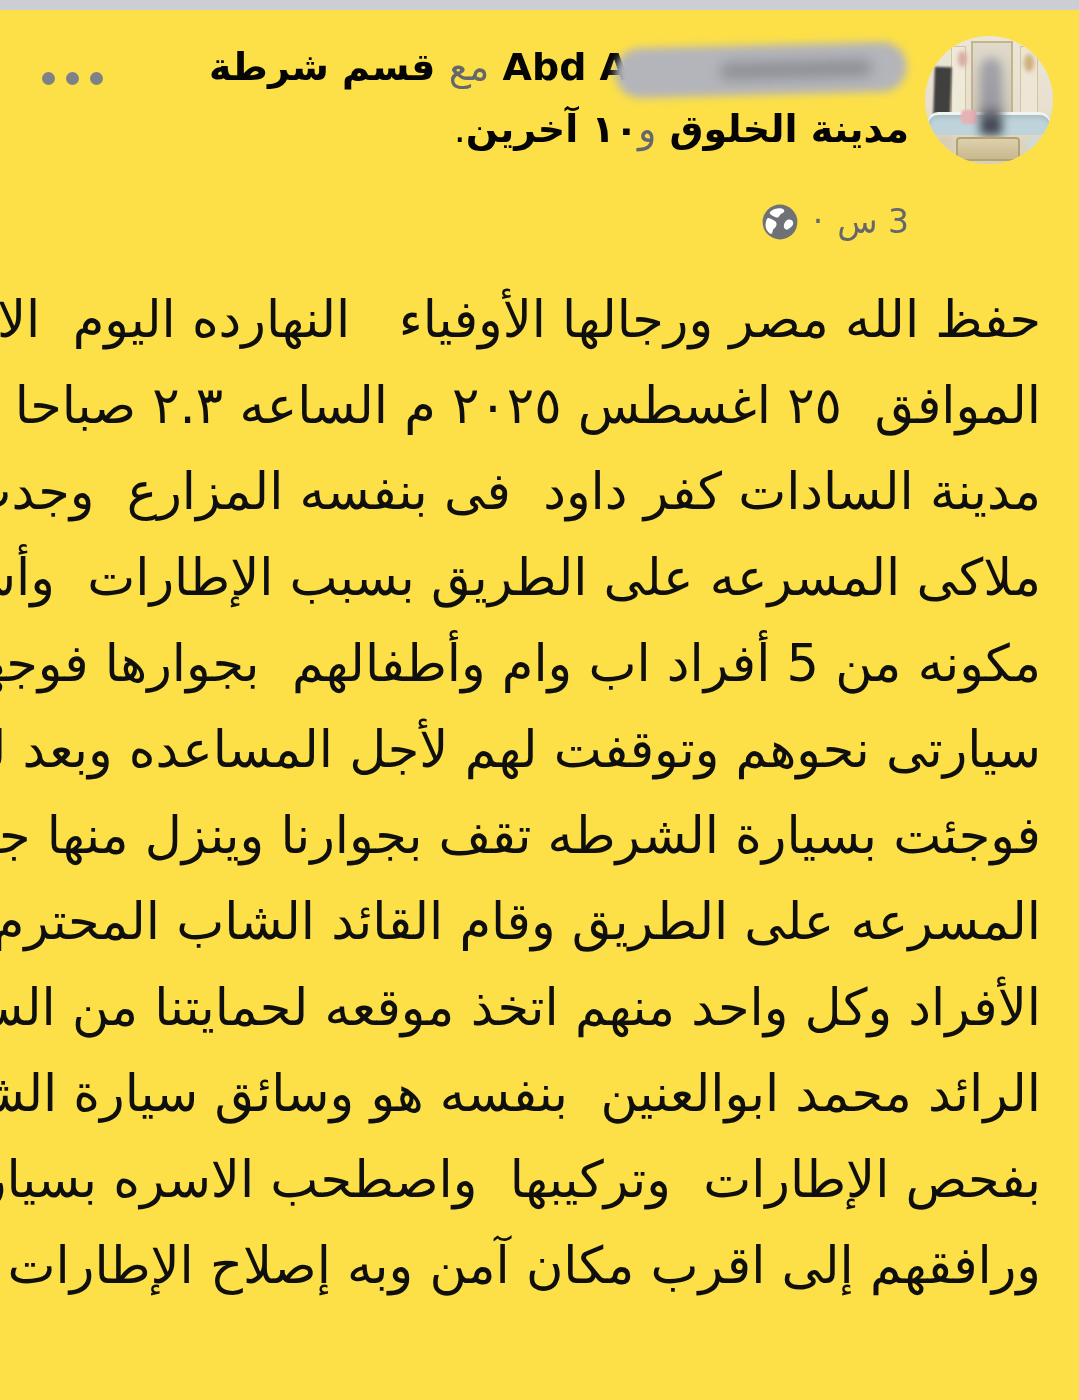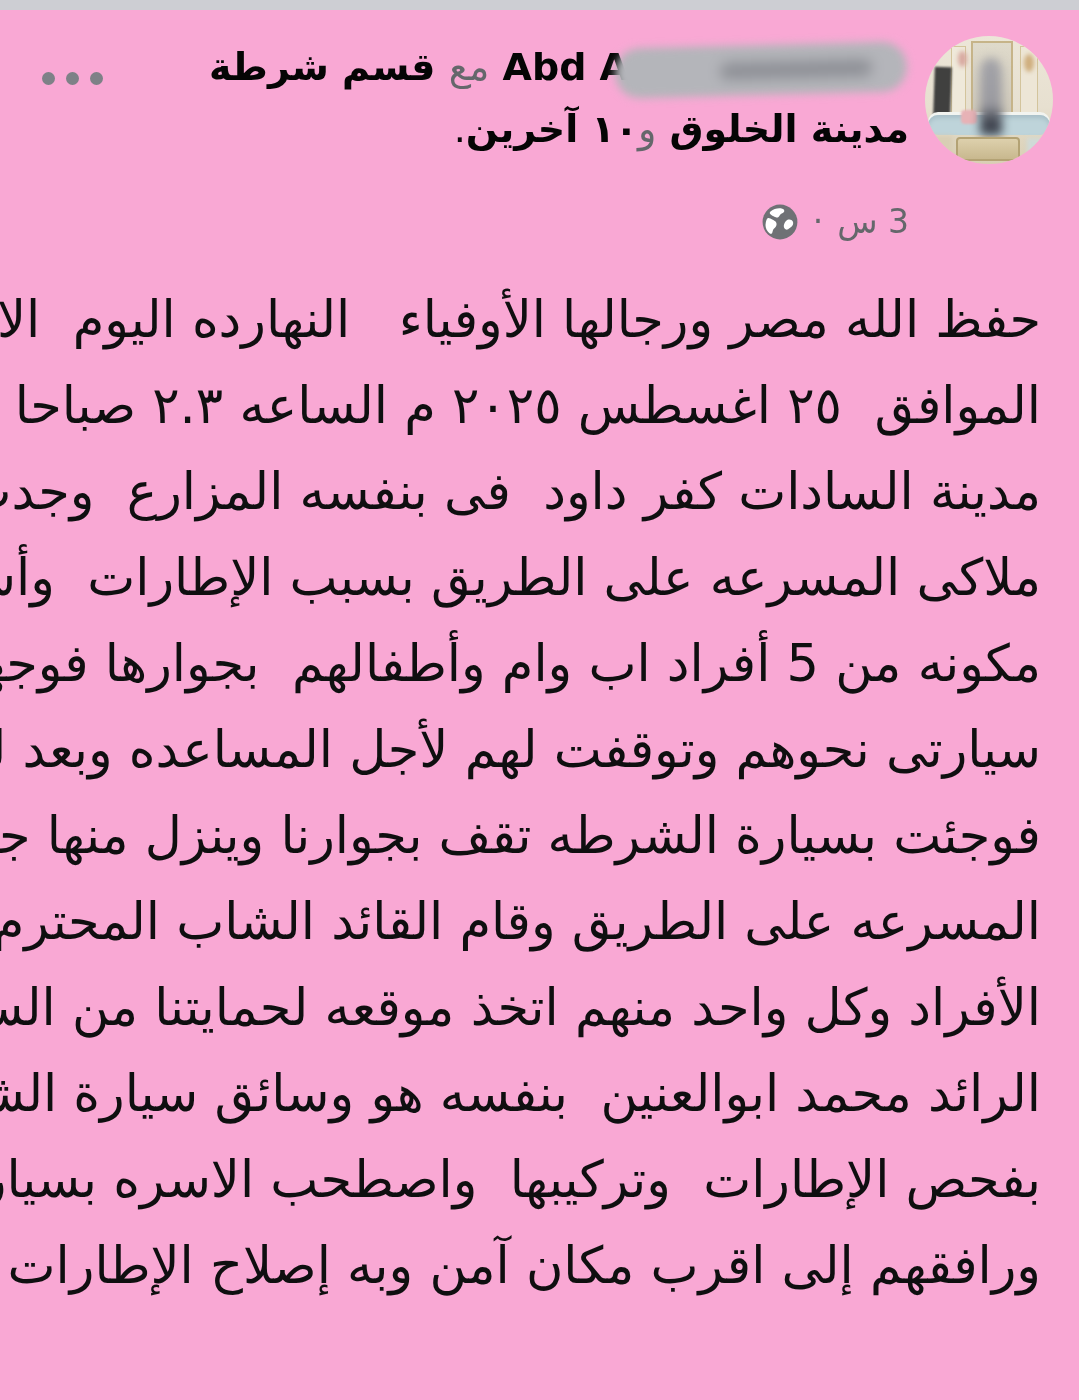--- a/index.html
+++ b/index.html
@@ -2,21 +2,21 @@
 <html lang="ar"><head>
 <meta charset="utf-8">
 <style>
   * { margin:0; padding:0; box-sizing:border-box; }
   html,body { background:#ffffff; }
   body { font-family:"DejaVu Sans", sans-serif; }
 
   .post {
     position:relative;
     width:1079px; height:1400px;
-    background:#f9a8d4;
+    background:#fde047;
     overflow:hidden;
     direction:rtl;
   }
 
   
   .top-bar { width:100%; height:10px; background:#cdced3; }
 
   
   .header {
     position:relative;

